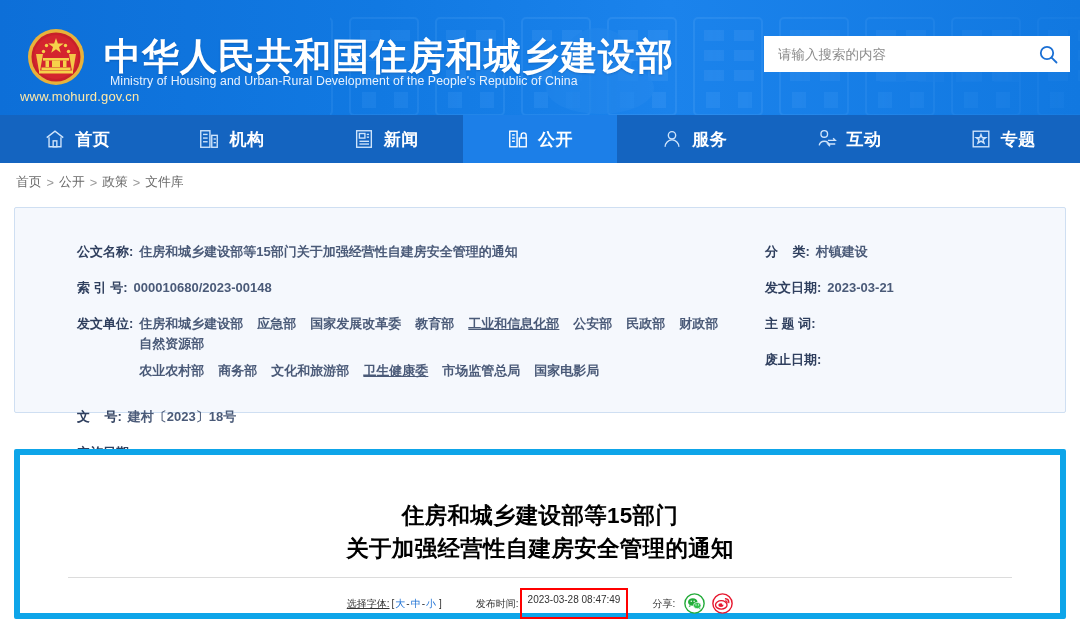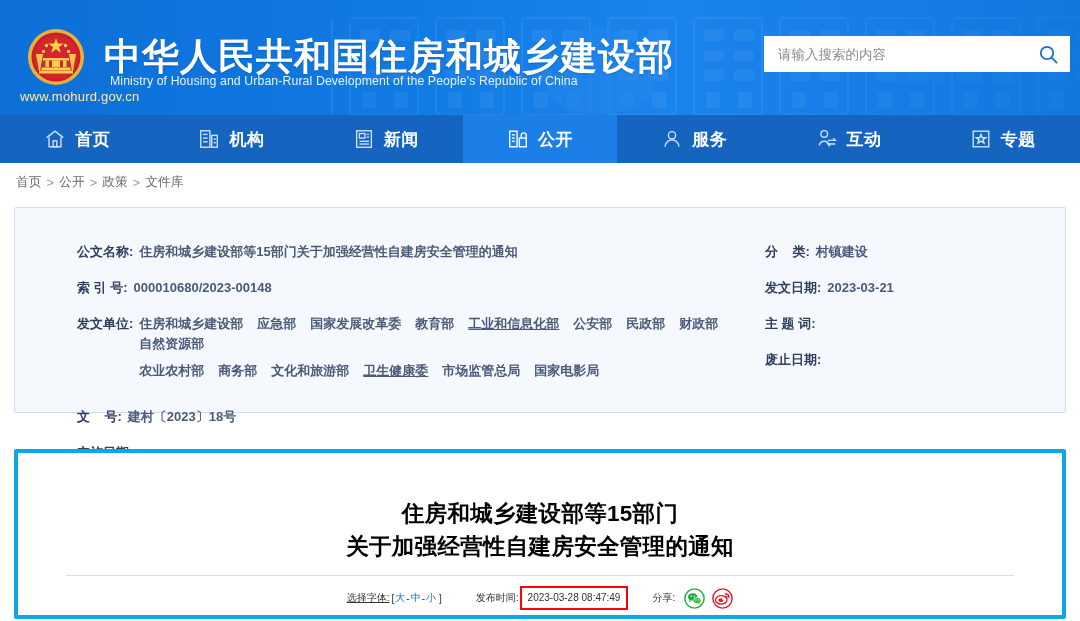--- a/index.html
+++ b/index.html
@@ -139,21 +139,21 @@
   .meta-value .agency.link { text-decoration: underline; cursor: pointer; }
   .meta-line2 { margin-top: 7px; }
 
   
   .article-panel {
     position: relative;
     margin: 36px 14px 0 14px;
     width: 1052px;
     height: 170px;
     background: #ffffff;
-    border: 4px solid #0ea5e9;
+    border: 6px solid #0ea5e9;
     border-radius: 2px;
   }
   .art-title {
     margin-top: 44px;
     text-align: center;
     font-size: 22.5px;
     font-weight: bold;
     color: #000000;
     line-height: 33px;
     letter-spacing: .3px;
@@ -175,21 +175,21 @@
   }
   .fontsel { display: flex; align-items: center; }
   .fontsel-label { text-decoration: underline; color: #333; }
   .fontsel-brackets { color: #333; margin-left: 2px; }
   .fontsel a { color: #1a6fd4; text-decoration: none; cursor: pointer; padding: 0 1px; }
   .fontsel .dash { color: #333; }
   .pubtime { display: flex; align-items: center; margin-left: 34px; }
   .pubtime-label { color: #333; }
   .pubtime-value {
     border: 2px solid #ff0000;
-    padding: 2px 6px 3px 6px;
+    padding: 2px 6px 10px 6px;
     color: #333;
     margin-left: 1px;
     line-height: 15px;
   }
   .share { display: flex; align-items: center; margin-left: 24px; gap: 7px; }
   .share-label { color: #333; margin-right: 2px; }
   .share-ico { width: 21px; height: 21px; cursor: pointer; display: block; }
 </style>
 </head>
 <body>

